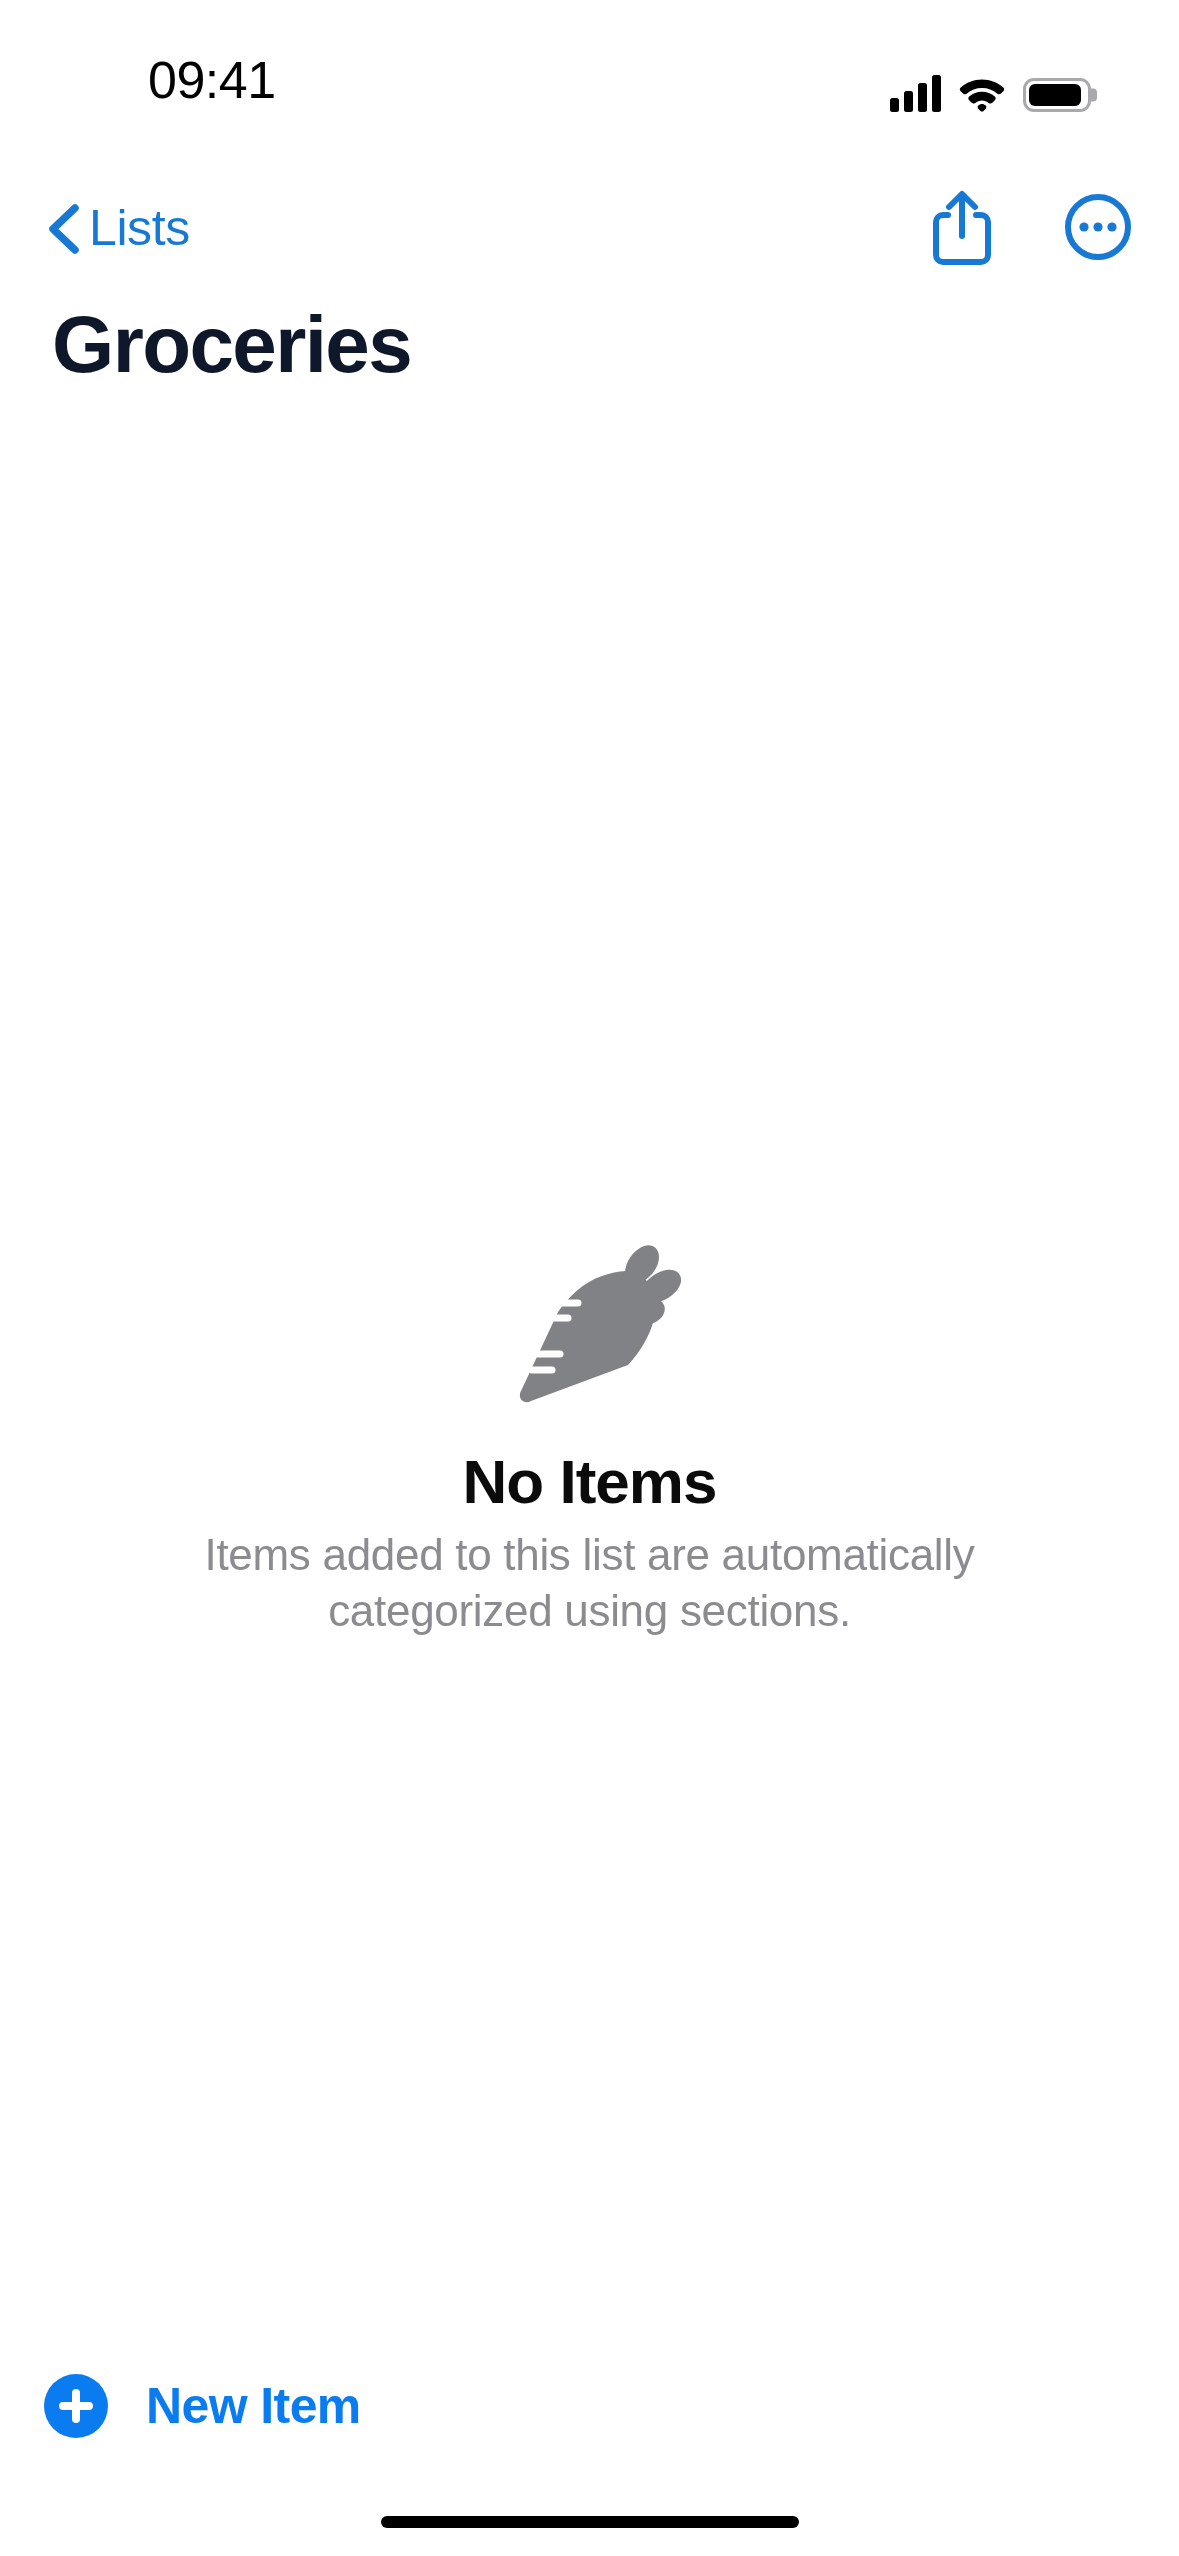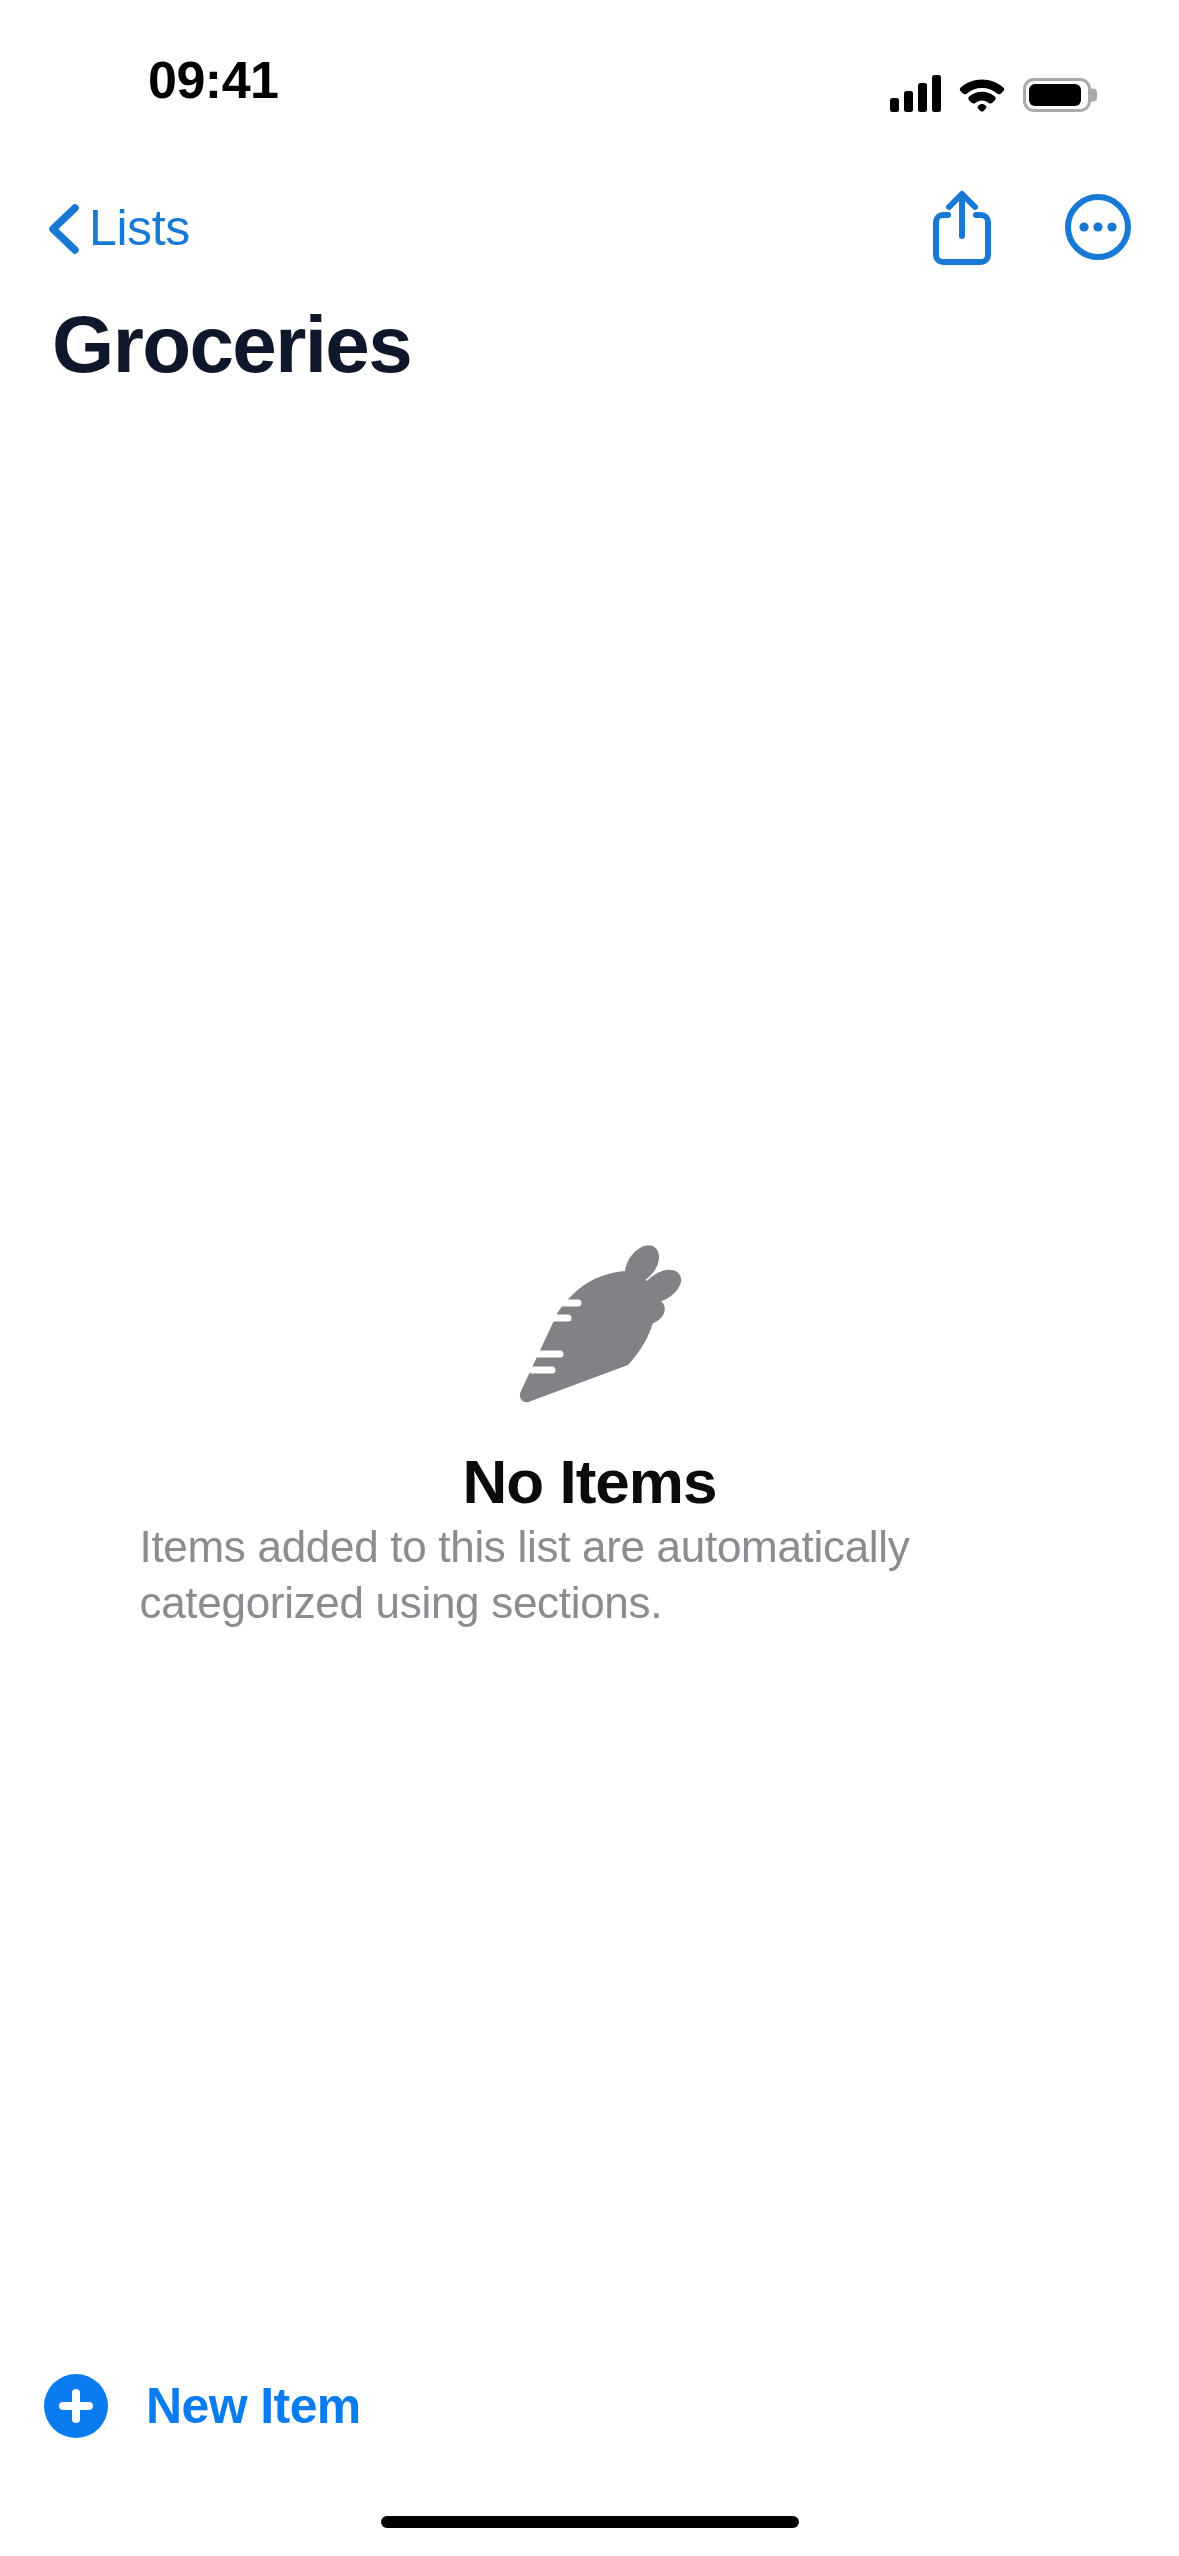--- a/index.html
+++ b/index.html
@@ -21,21 +21,21 @@
     width:1179px; height:160px;
     display:flex; align-items:center; justify-content:space-between;
     padding:0 90px 0 0;
   }
   .status-time {
     position:absolute; left:0; right:0; top:0;
     width:1179px;
     text-align:left;
     padding-left:148px;
     font-size:52px;
-    font-weight:700;
+    font-weight:400;
     letter-spacing:-0.5px;
     color:#000000;
     line-height:160px;
     height:160px;
   }
   .status-right {
     position:absolute;
     right:88px; top:54px;
     display:flex; align-items:flex-end; gap:17px;
     height:58px;
@@ -120,22 +120,23 @@
   }
   .carrot-wrap { width:240px; height:190px; display:flex; align-items:center; justify-content:center; }
   .empty-title {
     margin-top:26px;
     font-size:62px;
     font-weight:700;
     letter-spacing:-1px;
     color:#0b0b0b;
   }
   .empty-subtitle {
-    margin-top:2px;
+    margin-top:10px;
     width:900px;
+    text-align:center;
     font-size:44px;
     line-height:1.28;
     letter-spacing:-0.3px;
     color:#8b8b90;
   }
 
   
   .toolbar {
     position:absolute;
     left:0; bottom:118px;

